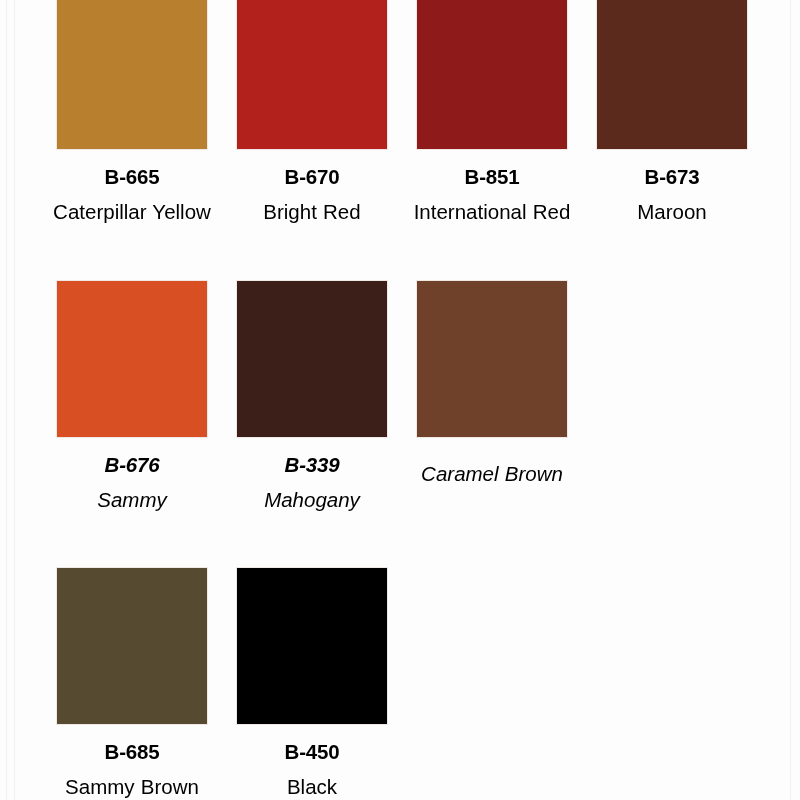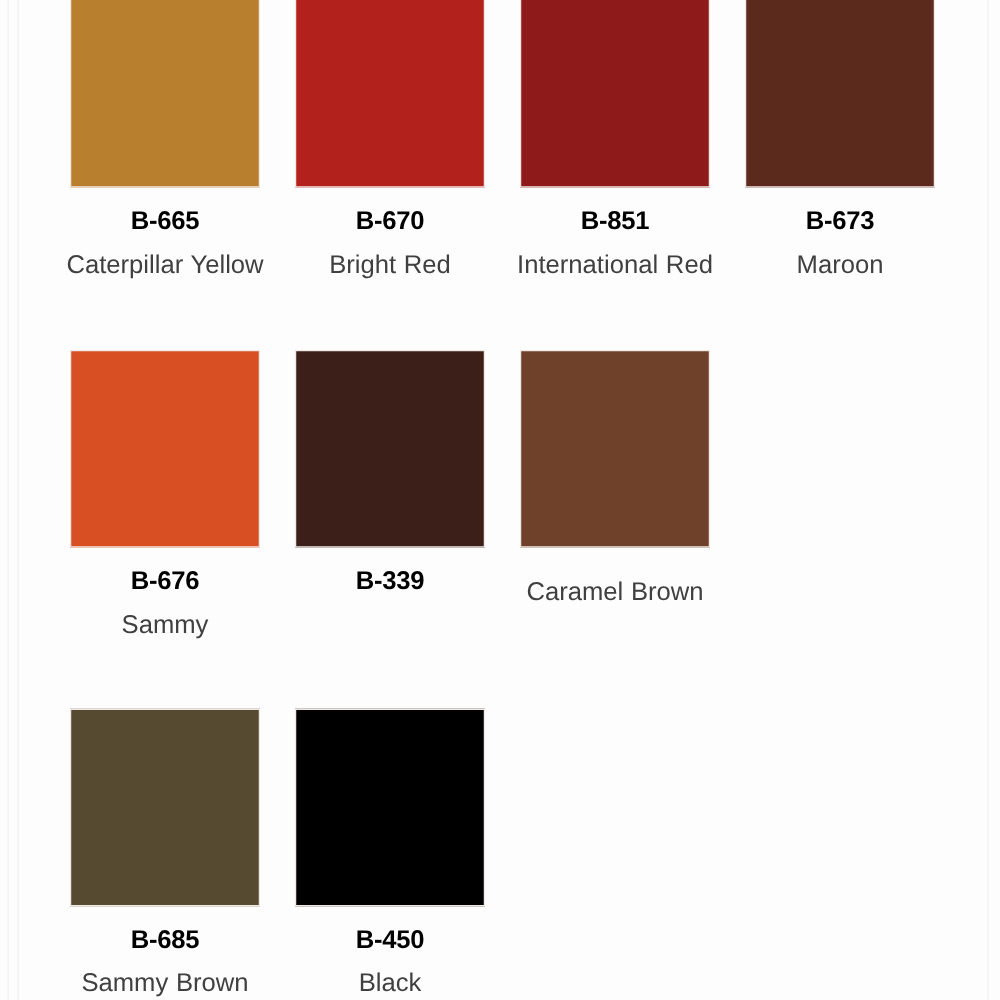--- a/index.html
+++ b/index.html
@@ -37,21 +37,21 @@
   .swatch-row {
     position: absolute;
     left: 0;
     width: 800px;
     display: flex;
     flex-direction: row;
     align-items: flex-start;
   }
 
   .swatch-row[data-row="0"] { top: -8px; }
-  .swatch-row[data-row="1"] { top: 280px; }
+  .swatch-row[data-row="1"] { top: 280px; font-style: italic; }
   .swatch-row[data-row="2"] { top: 567px; }
 
   .swatch-cell {
     width: 180px;
     margin-left: 0;
     display: flex;
     flex-direction: column;
     align-items: center;
     box-sizing: border-box;
   }
@@ -80,21 +80,21 @@
     letter-spacing: -0.2px;
     color: #000000;
   }
 
   .swatch-name {
     display: block;
     font-family: "Liberation Sans", sans-serif;
     font-weight: normal;
     font-size: 20.5px;
     line-height: 35px;
-    color: #404040;
+    color: #000000;
     padding-top: 4px;
     word-spacing: 0.5px;
   }
 </style>
 </head>
 <body style="background-color: rgb(253, 253, 253);">
 
 <div id="swatch-chart">
 
   <div class="seam" style="left:6px;"></div>
@@ -145,20 +145,21 @@
         <span class="swatch-code">B-676</span>
         <span class="swatch-name">Sammy</span>
       </div>
     </div>
 
 
     <div class="swatch-cell">
       <div class="swatch-chip" style="background-color: rgb(61, 31, 25); border-color: rgb(240, 232, 228);"></div>
       <div class="swatch-labels">
         <span class="swatch-code">B-339</span>
+        <span class="swatch-name">Mahogany</span>
       </div>
     </div>
 
     <div class="swatch-cell">
       <div class="swatch-chip" style="background-color: rgb(111, 65, 42); border-color: rgb(240, 232, 228);"></div>
       <div class="swatch-labels">
         <span class="swatch-name">Caramel Brown</span>
       </div>
     </div>
 

